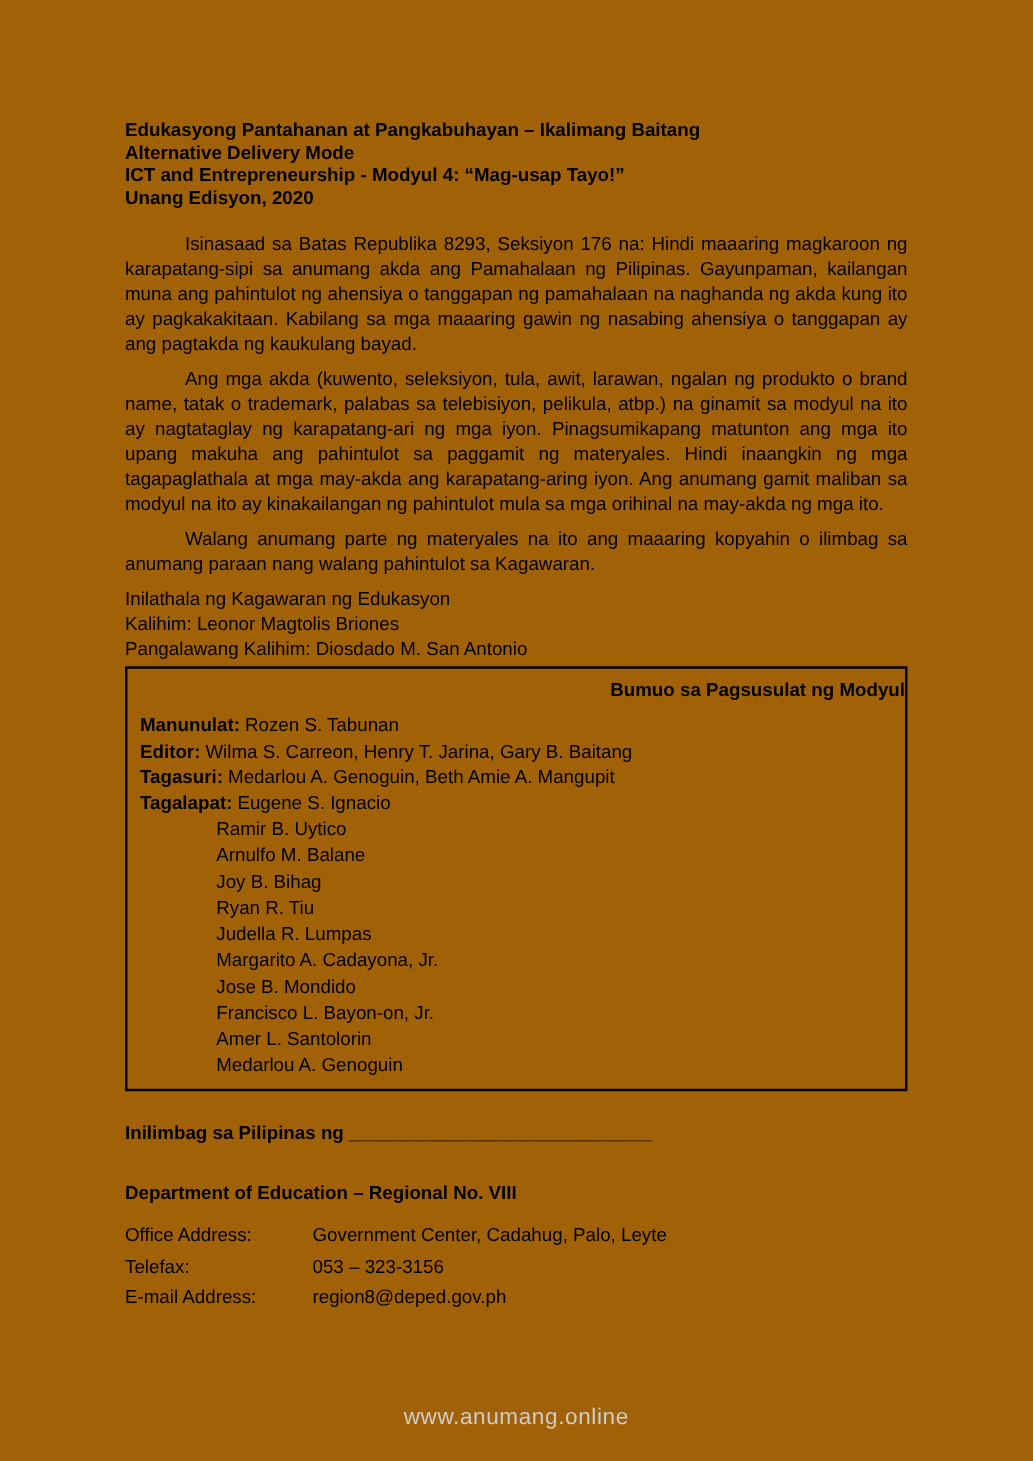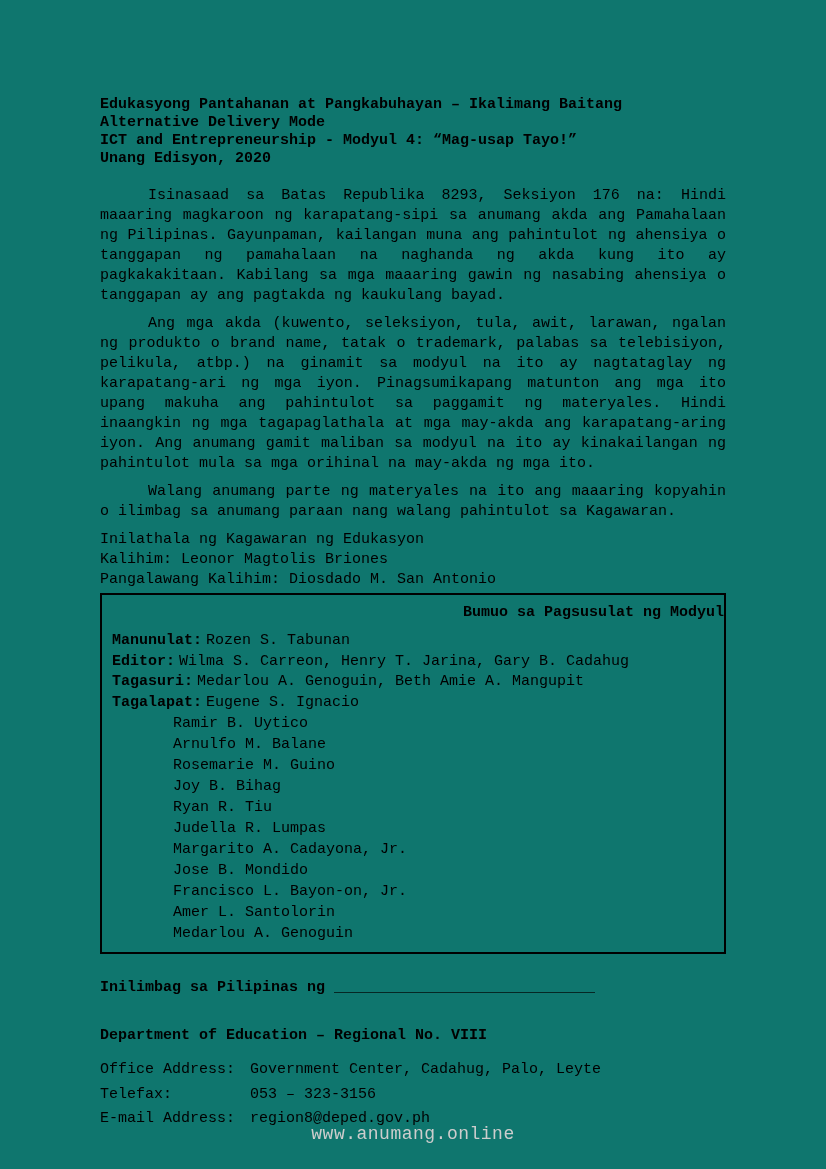--- a/index.html
+++ b/index.html
@@ -1,23 +1,23 @@
 <!DOCTYPE html>
 <html><head>
 <meta charset="utf-8">
 <style>
   * { margin: 0; padding: 0; box-sizing: border-box; }
   html, body { background: #ffffff; }
   .page {
     position: relative;
     width: 826px;
     height: 1169px;
-    background: #0f766e;
+    background: #a16207;
     color: #000000;
-    font-family: Liberation Mono, monospace;
+    font-family: Liberation Sans, sans-serif;
     font-size: 15px;
     padding: 96px 100px 0 100px;
     overflow: hidden;
     margin: 0 auto;
   }
   .header-block {
     font-weight: bold;
     line-height: 18px;
     margin-bottom: 18px;
   }
@@ -97,33 +97,32 @@
     <div>Pangalawang Kalihim: Diosdado M. San Antonio</div>
   </div>
 
   <div class="credits-box">
     <div class="box-title">Bumuo sa Pagsusulat ng Modyul</div>
 
     <div class="role-line">
       <span class="role-label">Manunulat:</span><span class="role-value">Rozen S. Tabunan</span>
     </div>
     <div class="role-line">
-      <span class="role-label">Editor:</span><span class="role-value">Wilma S. Carreon, Henry T. Jarina, Gary B. Cadahug</span>
+      <span class="role-label">Editor:</span><span class="role-value">Wilma S. Carreon, Henry T. Jarina, Gary B. Baitang</span>
     </div>
     <div class="role-line">
       <span class="role-label">Tagasuri:</span><span class="role-value">Medarlou A. Genoguin, Beth Amie A. Mangupit</span>
     </div>
     <div class="role-line">
       <span class="role-label">Tagalapat:</span><span class="role-value">Eugene S. Ignacio</span>
     </div>
 
     <div>
       <div class="name-line">Ramir B. Uytico</div>
       <div class="name-line">Arnulfo M. Balane</div>
-      <div class="name-line">Rosemarie M. Guino</div>
       <div class="name-line">Joy B. Bihag</div>
       <div class="name-line">Ryan R. Tiu</div>
       <div class="name-line">Judella R. Lumpas</div>
       <div class="name-line">Margarito A. Cadayona, Jr.</div>
       <div class="name-line">Jose B. Mondido</div>
       <div class="name-line">Francisco L. Bayon-on, Jr.</div>
       <div class="name-line">Amer L. Santolorin</div>
       <div class="name-line">Medarlou A. Genoguin</div>
     </div>
   </div>

